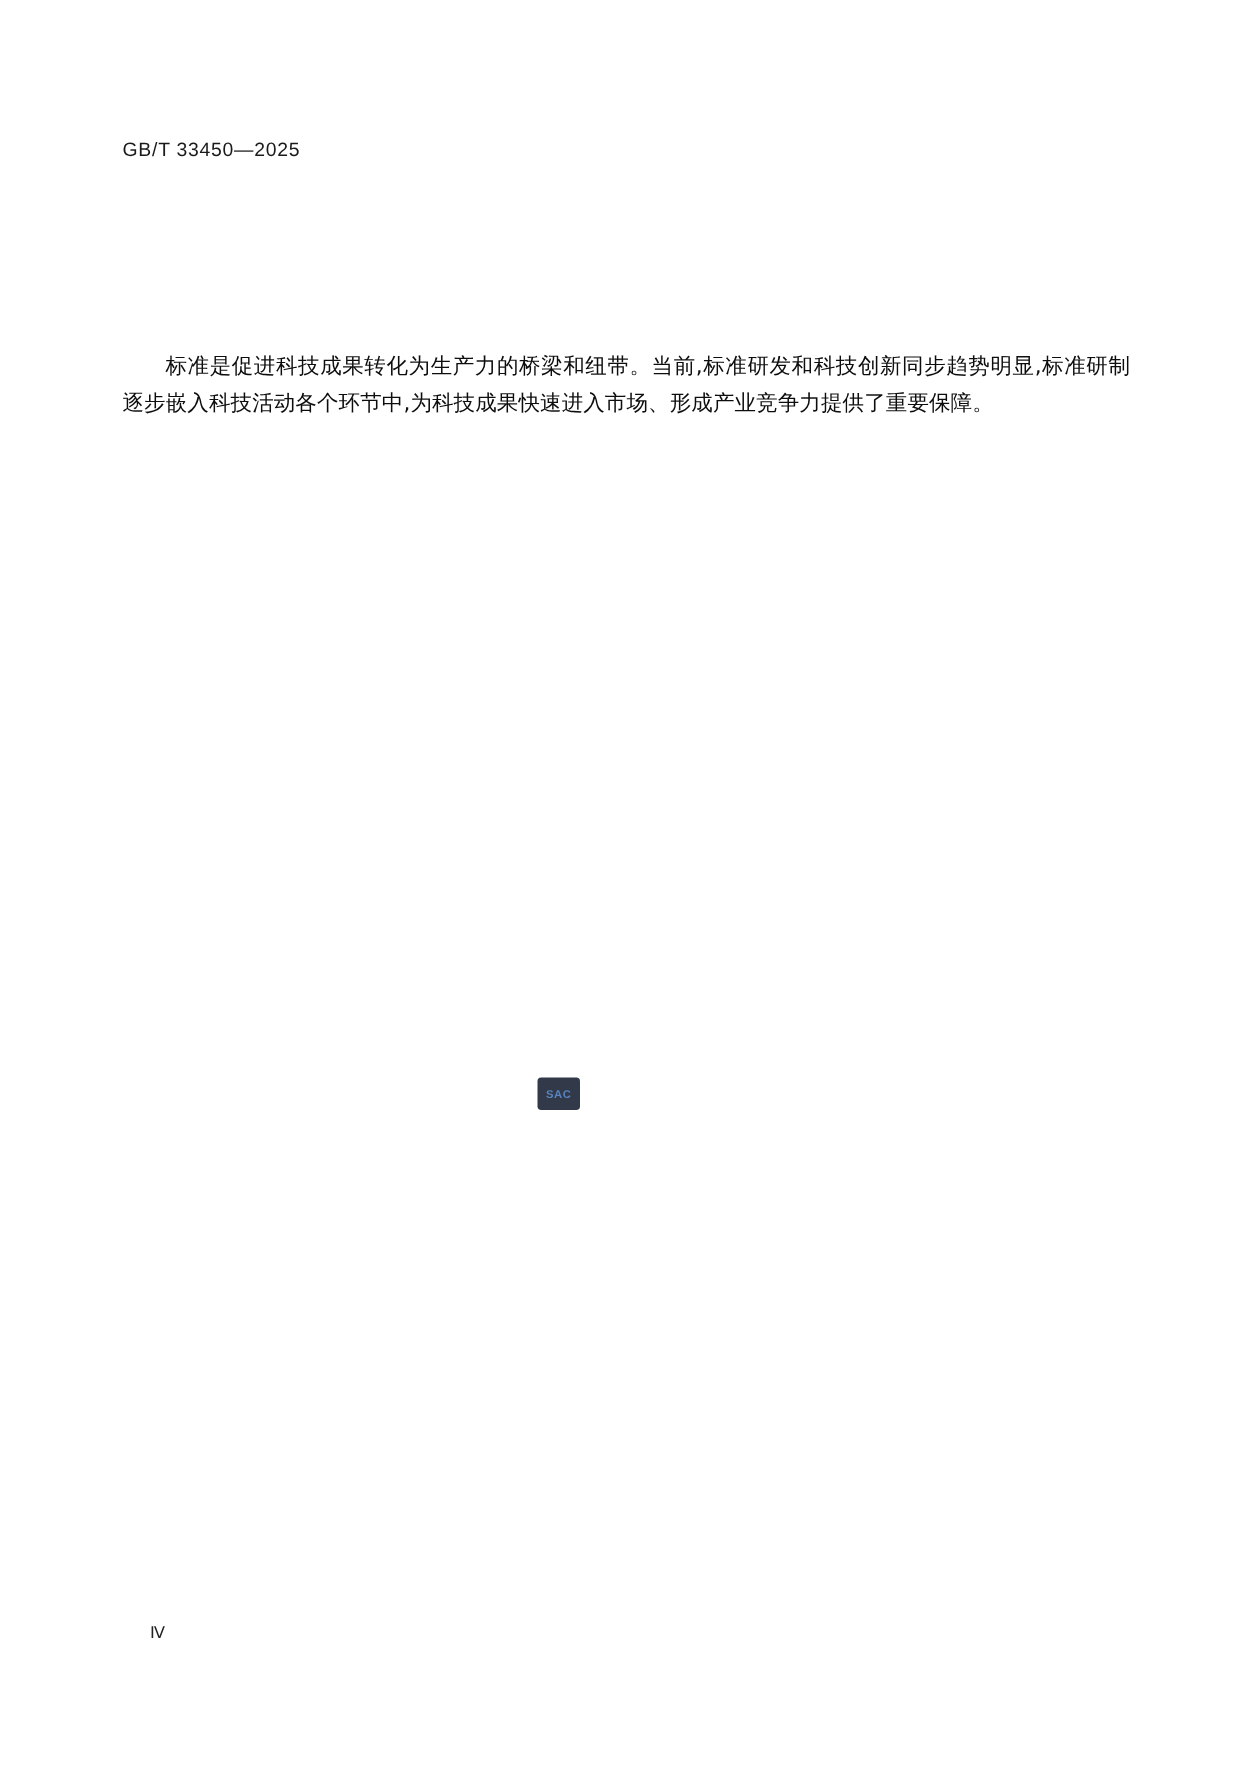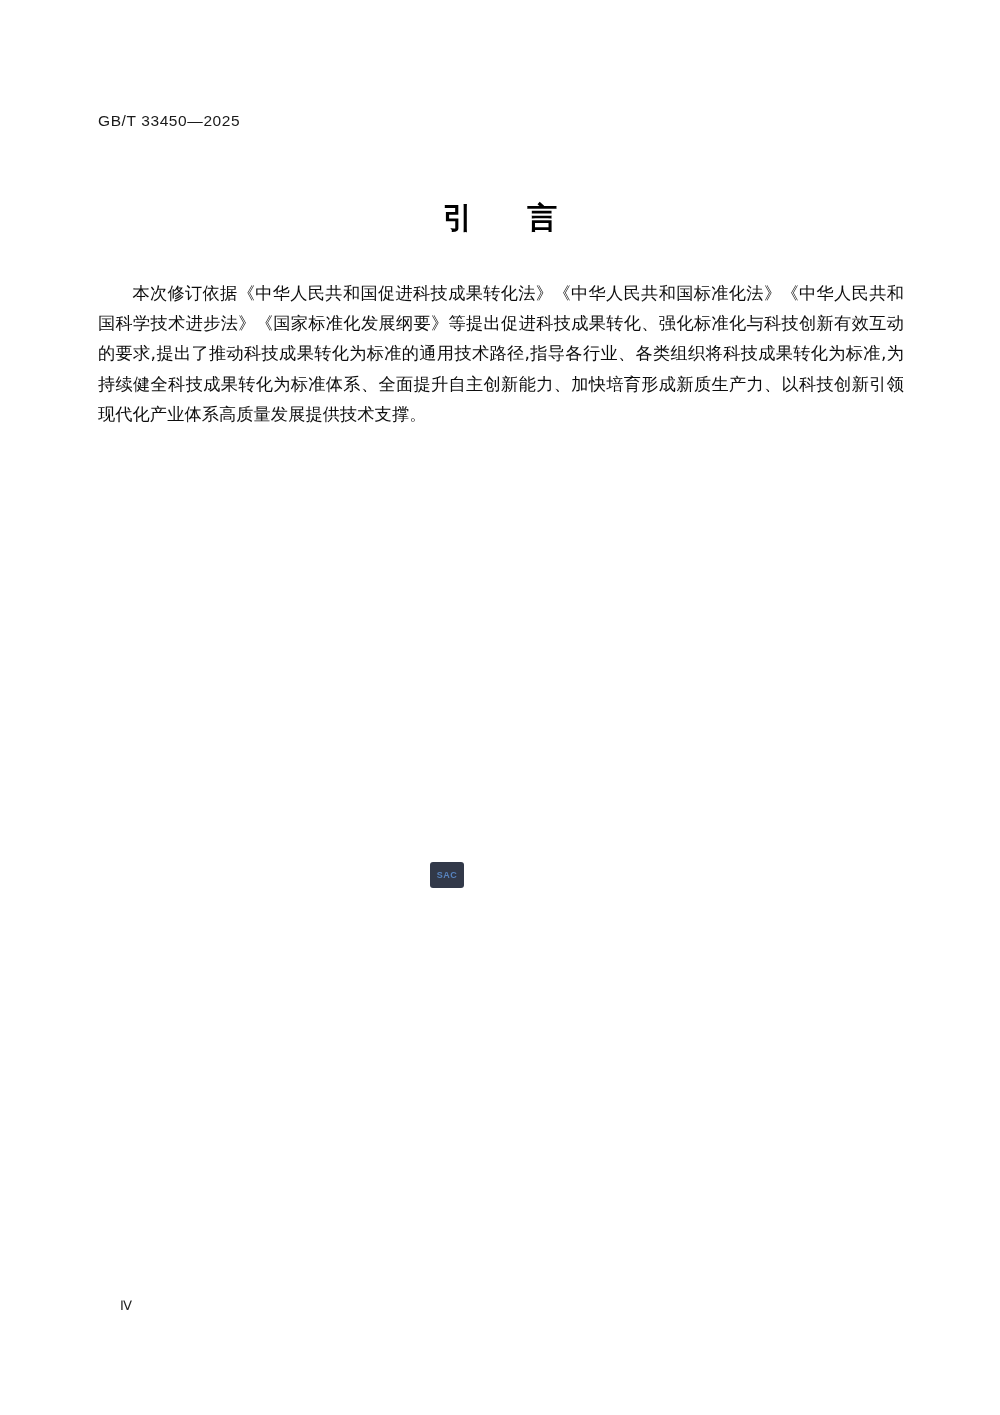--- a/index.html
+++ b/index.html
@@ -86,23 +86,22 @@
     color: #222222;
   }
 </style>
 </head>
 <body>
 
 <div class="page">
 
   <div class="header-code">GB/T 33450—2025</div>
 
-  <div class="doc-title">引  言</div>
 
   <div class="body-block">
-    <p class="para">本次修订依据《中华人民共和国促进科技成果转化法》《中华人民共和国标准化法》《中华人民共和国科学技术进步法》《国家标准化发展纲要》等提出促进科技成果转化、强化标准化与科技创新有效互动的要求,提出了推动科技成果转化为标准的通用技术路径,指导各行业、各类组织将科技成果转化为标准,为持续健全科技成果转化为标准体系、全面提升自主创新能力、加快培育形成新质生产力、以科技创新引领现代化产业体系高质量发展提供技术支撑。</p>
+    <p class="para">标准是促进科技成果转化为生产力的桥梁和纽带。当前,标准研发和科技创新同步趋势明显,标准研制逐步嵌入科技活动各个环节中,为科技成果快速进入市场、形成产业竞争力提供了重要保障。</p>
   </div>
 
   <div class="watermark">SAC</div>
 
   <div class="folio">Ⅳ</div>
 
 </div>
 
 </body></html>

